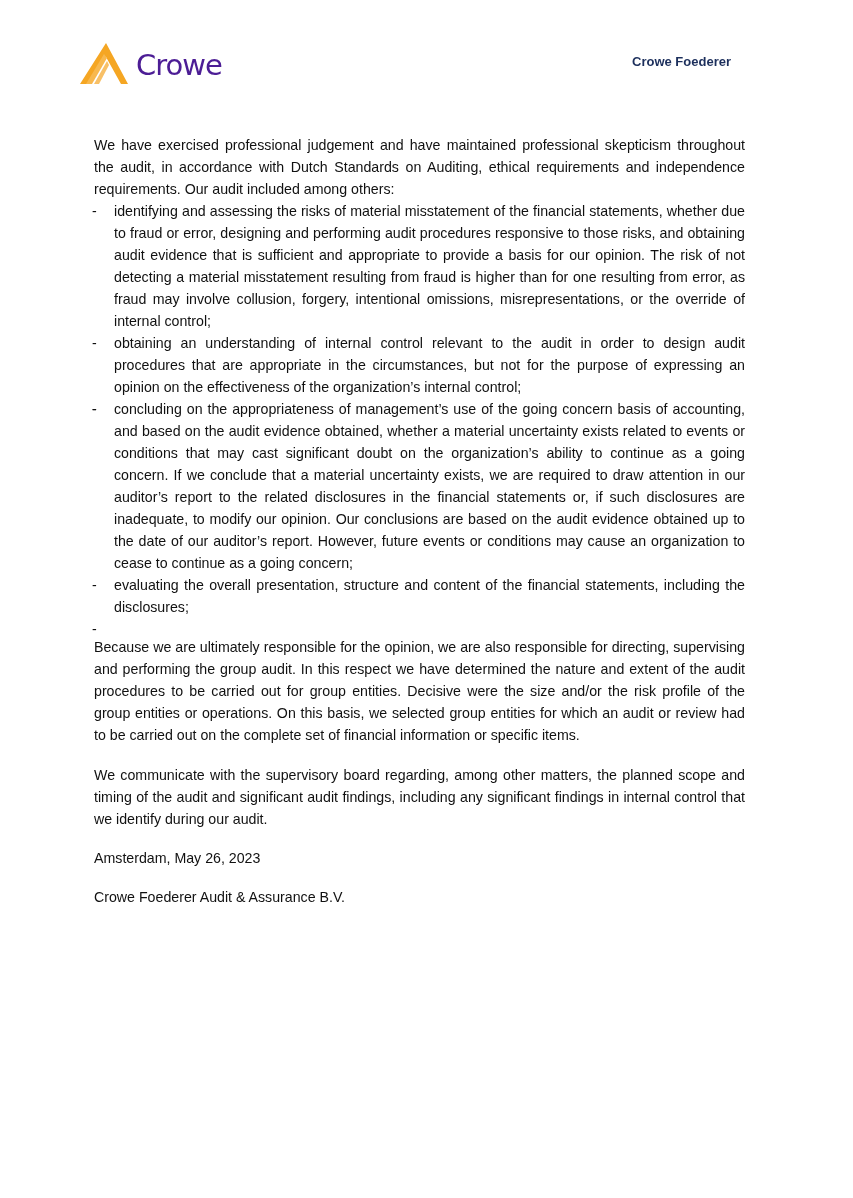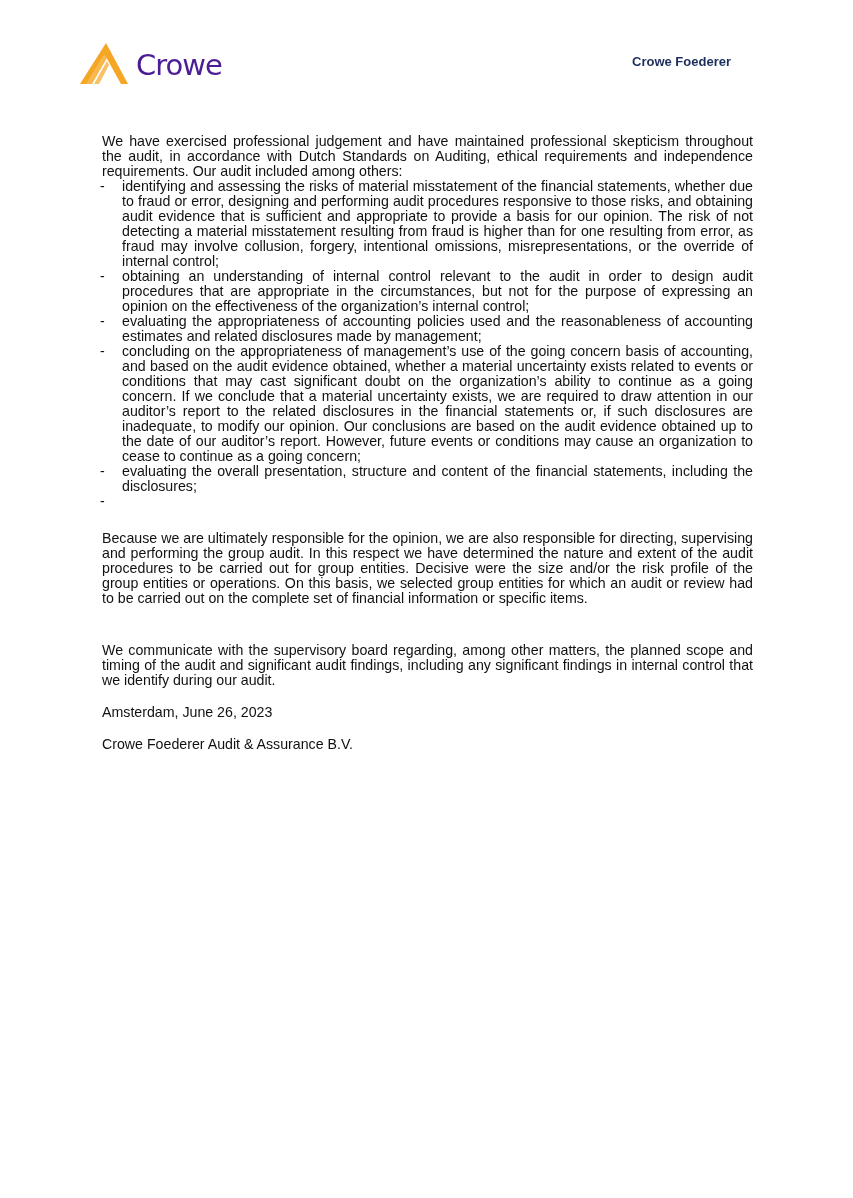--- a/index.html
+++ b/index.html
@@ -36,29 +36,29 @@
     .header-firm {
       position: absolute;
       right: 122px;
       top: 54px;
       font-size: 13px;
       font-weight: bold;
       color: #1c2f5c;
     }
     .content {
       position: absolute;
-      left: 102px;
+      left: 94px;
       top: 134px;
       width: 651px;
       font-size: 14.2px;
-      line-height: 15px;
+      line-height: 22px;
       text-align: justify;
     }
     p { margin: 0; }
-    .gap { margin-top: 37px; }
+    .gap { margin-top: 18px; }
     .gap2 { margin-top: 17px; }
     ul.bullets {
       list-style: none;
       margin: 0;
       padding: 0;
     }
     ul.bullets li {
       position: relative;
       padding-left: 20px;
     }
@@ -80,22 +80,22 @@
   <span class="logo-text">Crowe</span>
 </div>
 
 <div class="header-firm">Crowe Foederer</div>
 
 <div class="content">
   <p>We have exercised professional judgement and have maintained professional skepticism throughout the audit, in accordance with Dutch Standards on Auditing, ethical requirements and independence requirements. Our audit included among others:</p>
   <ul class="bullets">
     <li><span class="dash">-</span><span>identifying and assessing the risks of material misstatement of the financial statements, whether due to fraud or error, designing and performing audit procedures responsive to those risks, and obtaining audit evidence that is sufficient and appropriate to provide a basis for our opinion. The risk of not detecting a material misstatement resulting from fraud is higher than for one resulting from error, as fraud may involve collusion, forgery, intentional omissions, misrepresentations, or the override of internal control;</span></li>
     <li><span class="dash">-</span><span>obtaining an understanding of internal control relevant to the audit in order to design audit procedures that are appropriate in the circumstances, but not for the purpose of expressing an opinion on the effectiveness of the organization’s internal control;</span></li>
-    <li><span class="dash">-</span><span>evaluating the appropriateness of accounting policies used and the reasonableness of accounting estimates and related disclosures made by management;</span></li>
+    <li><span class="dash">-</span></li>
     <li><span class="dash">-</span><span>concluding on the appropriateness of management’s use of the going concern basis of accounting, and based on the audit evidence obtained, whether a material uncertainty exists related to events or conditions that may cast significant doubt on the organization’s ability to continue as a going concern. If we conclude that a material uncertainty exists, we are required to draw attention in our auditor’s report to the related disclosures in the financial statements or, if such disclosures are inadequate, to modify our opinion. Our conclusions are based on the audit evidence obtained up to the date of our auditor’s report. However, future events or conditions may cause an organization to cease to continue as a going concern;</span></li>
     <li><span class="dash">-</span><span>evaluating the overall presentation, structure and content of the financial statements, including the disclosures;</span></li>
     <li><span class="dash">-</span></li>
   </ul>
   <p class="gap">Because we are ultimately responsible for the opinion, we are also responsible for directing, supervising and performing the group audit. In this respect we have determined the nature and extent of the audit procedures to be carried out for group entities. Decisive were the size and/or the risk profile of the group entities or operations. On this basis, we selected group entities for which an audit or review had to be carried out on the complete set of financial information or specific items.</p>
   <p class="gap">We communicate with the supervisory board regarding, among other matters, the planned scope and timing of the audit and significant audit findings, including any significant findings in internal control that we identify during our audit.</p>
-  <p class="gap2">Amsterdam, June 26, 2023</p>
+  <p class="gap2">Amsterdam, May 26, 2023</p>
   <p class="gap2">Crowe Foederer Audit &amp; Assurance B.V.</p>
 </div>
 
 </body></html>

